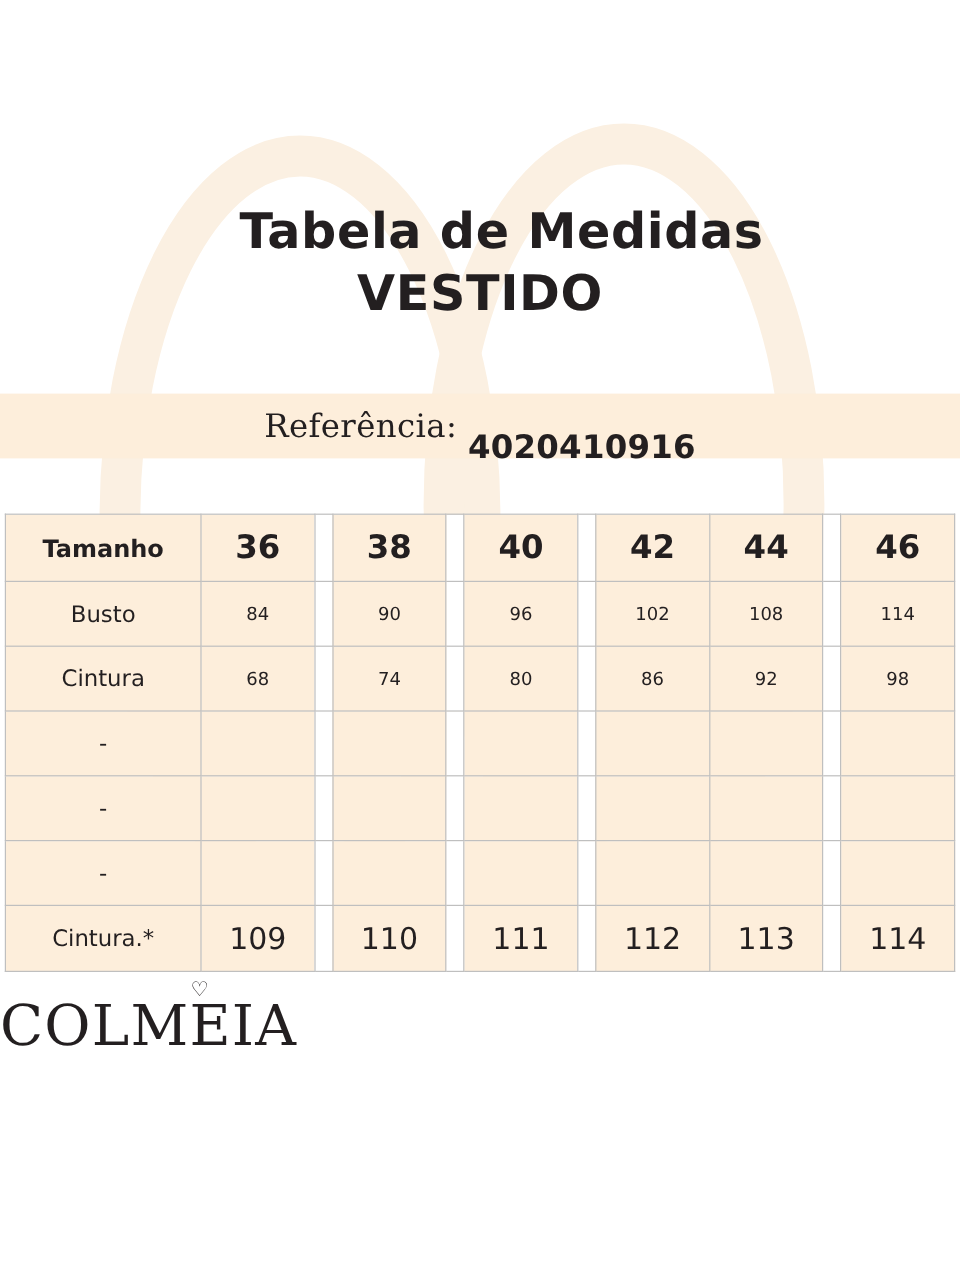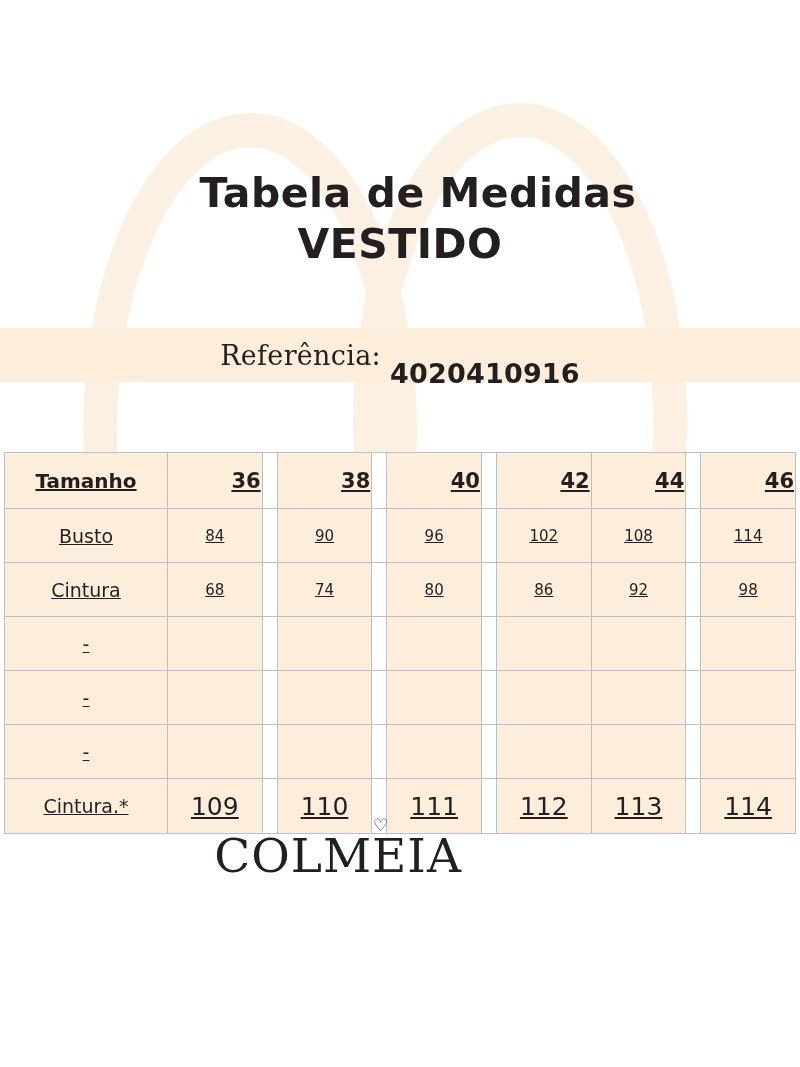--- a/index.html
+++ b/index.html
@@ -84,24 +84,23 @@
     font-size: 27px;
     color: #231f20;
     margin-left: 9px;
     letter-spacing: 0.2px;
     margin-top: 36px;
   }
 
   
   .table-wrap {
     position: absolute;
-    top: 452px;
+    top: 428px;
     left: 4px;
     width: 792px;
-    text-decoration: underline;
   }
   table.size-table {
     border-collapse: collapse;
     width: 792px;
     table-layout: fixed;
   }
   table.size-table td {
     border: 1px solid #bfbfbf;
     text-align: center;
     vertical-align: middle;
@@ -128,22 +127,21 @@
   
   tr.header-row td {
     height: 53px;
   }
   tr.header-row td.label-cell {
     font-weight: bold;
     font-size: 20px;
   }
   tr.header-row td.val-cell {
     font-weight: bold;
-    font-size: 21px;
-    text-align: right;
+    font-size: 27px;
   }
   tr.data-row td {
     height: 51px;
   }
   tr.empty-row td {
     height: 51px;
   }
   tr.empty-row td.label-cell {
     font-size: 19px;
   }
@@ -156,21 +154,21 @@
   tr.last-row td.val-cell {
     font-size: 25px;
   }
 
   
   .brand {
     position: absolute;
     top: 828px;
     left: 0;
     width: 676px;
-    text-align: center;
+    text-align: left;
   }
   .brand-word {
     font-family: "DejaVu Serif", serif;
     font-size: 47px;
     letter-spacing: 1px;
     color: #231f20;
     position: relative;
     display: inline-block;
   }
   .brand-heart {

